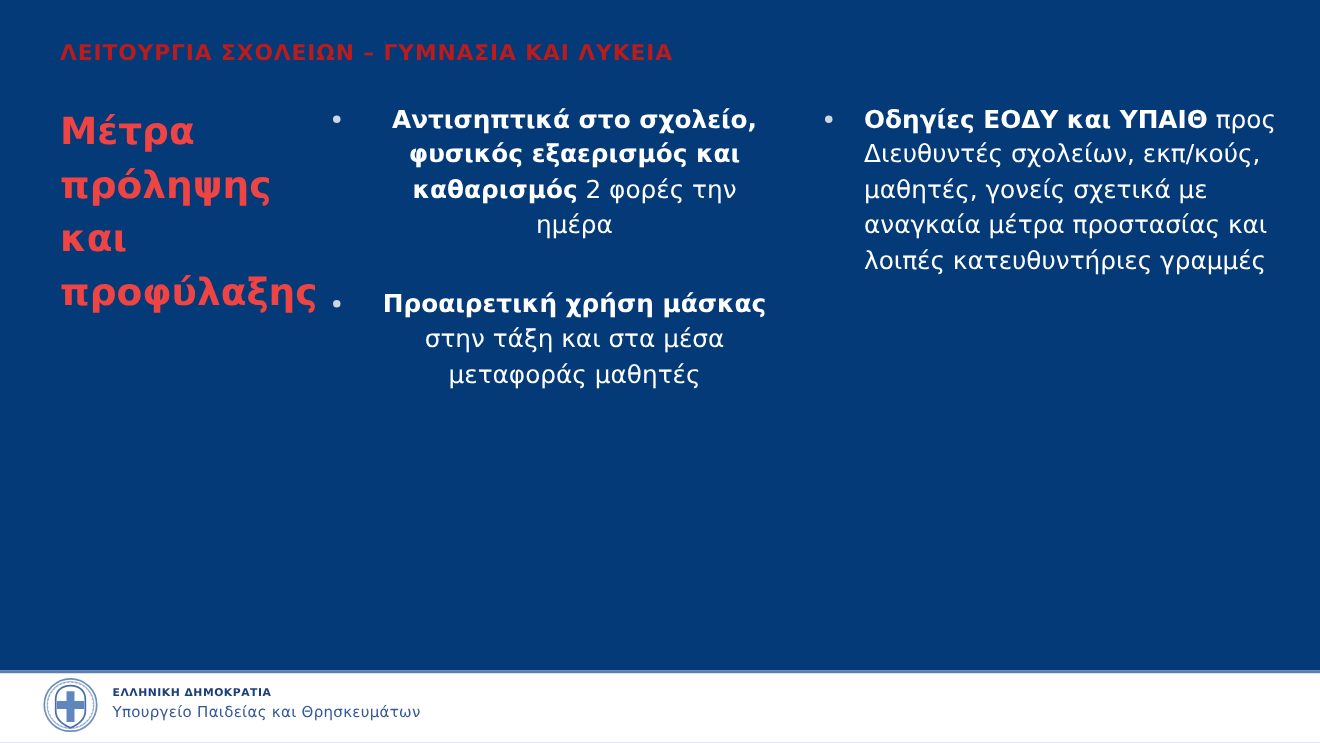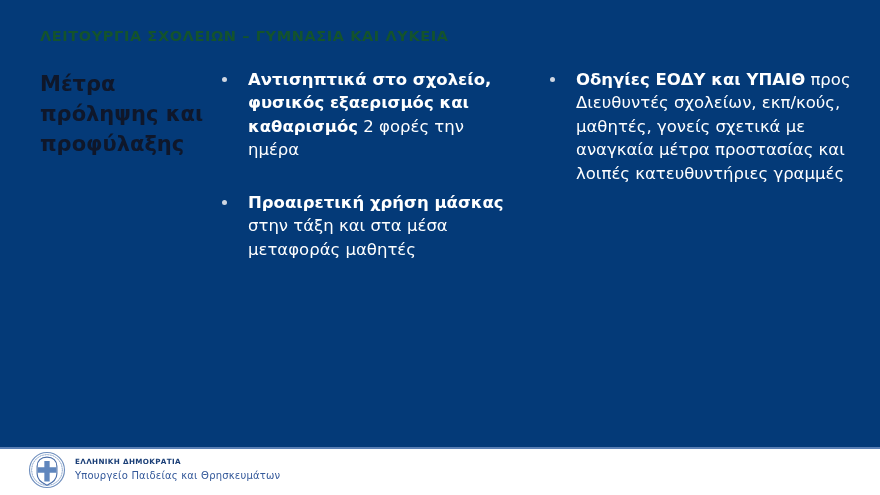--- a/index.html
+++ b/index.html
@@ -45,53 +45,53 @@
   }
 
   
   .header-title {
     position: absolute;
     left: 40px;
     top: 28px;
     font-size: 14.5px;
     font-weight: bold;
     letter-spacing: 0.6px;
-    color: #14532d;
+    color: #b91c1c;
     font-family: "DejaVu Sans", sans-serif;
     white-space: nowrap;
   }
 
   
   .section-heading {
     position: absolute;
     left: 40px;
     top: 70px;
     width: 175px;
-    font-size: 21px;
+    font-size: 25px;
     line-height: 1.42;
     font-weight: bold;
-    color: #0f172a;
+    color: #ef4444;
   }
 
   
   .col {
     position: absolute;
     top: 68px;
   }
   .col-mid { left: 218px; width: 300px; }
   .col-right { left: 546px; width: 310px; }
 
   .bullet {
     position: relative;
     padding-left: 30px;
     color: #ffffff;
     font-size: 16.5px;
     line-height: 1.42;
   }
-  .col-mid .bullet { margin-bottom: 29px; }
+  .col-mid .bullet { margin-bottom: 29px; text-align: center; }
   .col-right .bullet { margin-bottom: 0; }
 
   .bullet-marker {
     position: absolute;
     left: 4px;
     top: 9px;
     width: 5px;
     height: 5px;
     border-radius: 50%;
     background: #cfd6e2;

